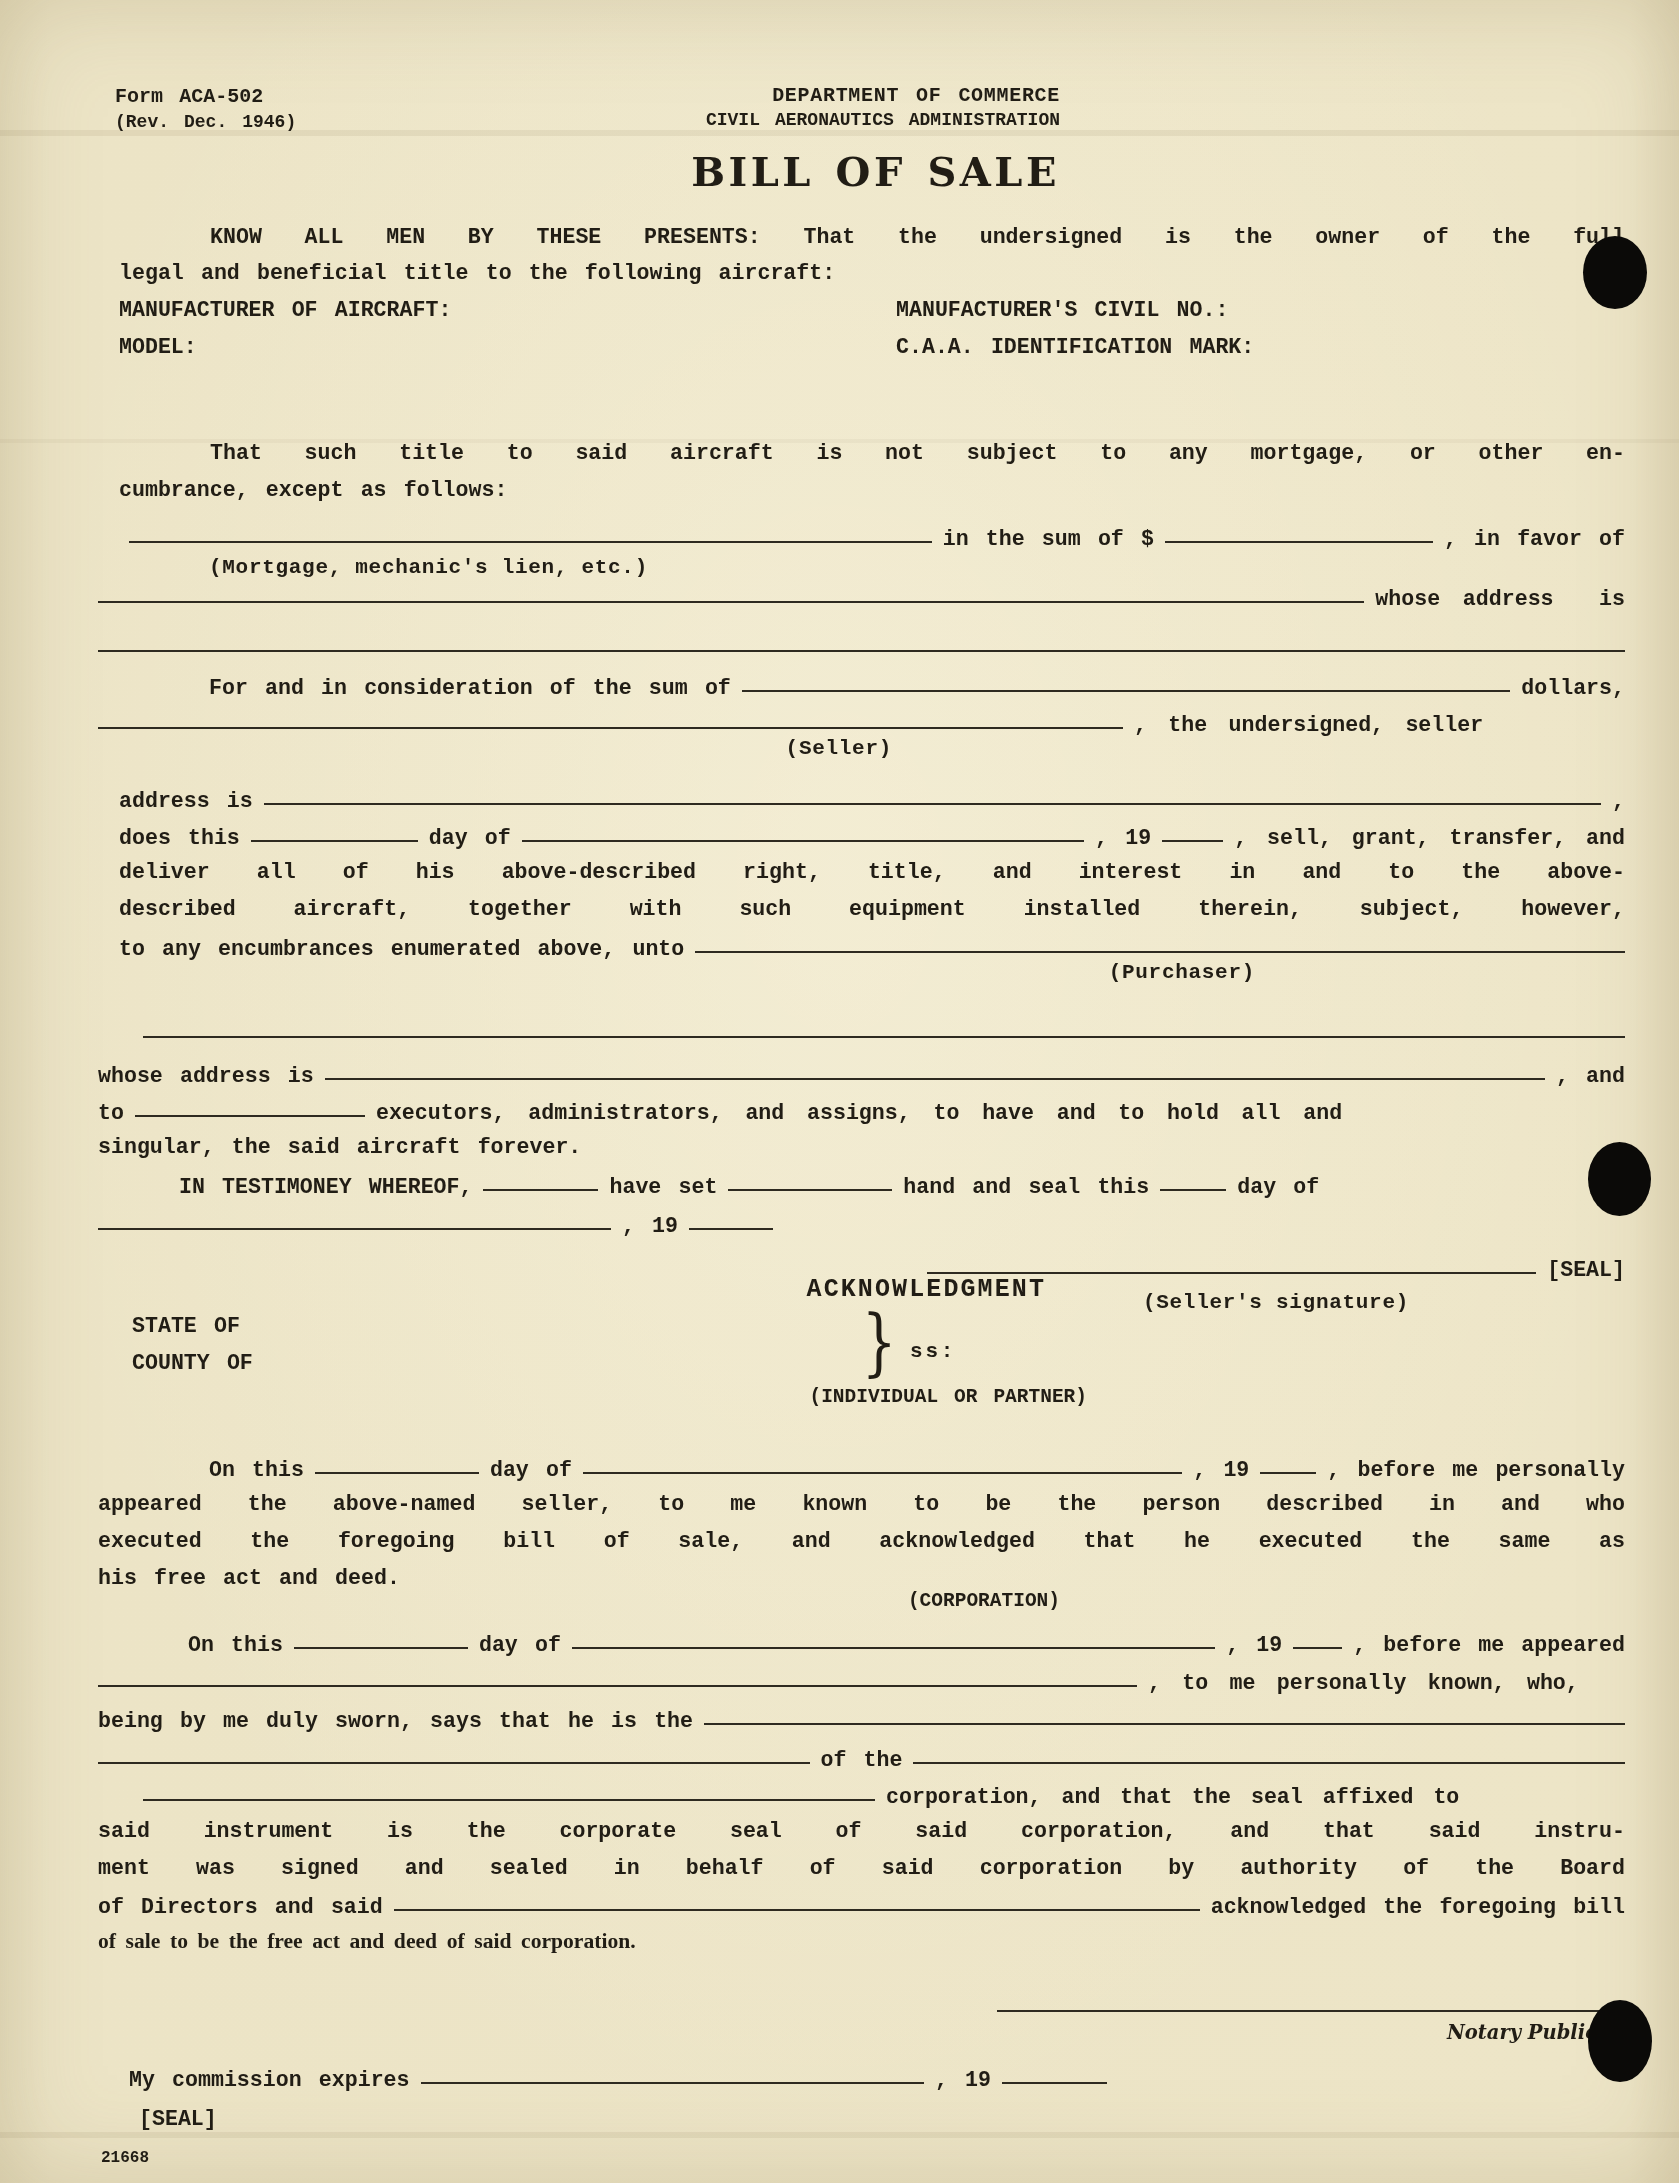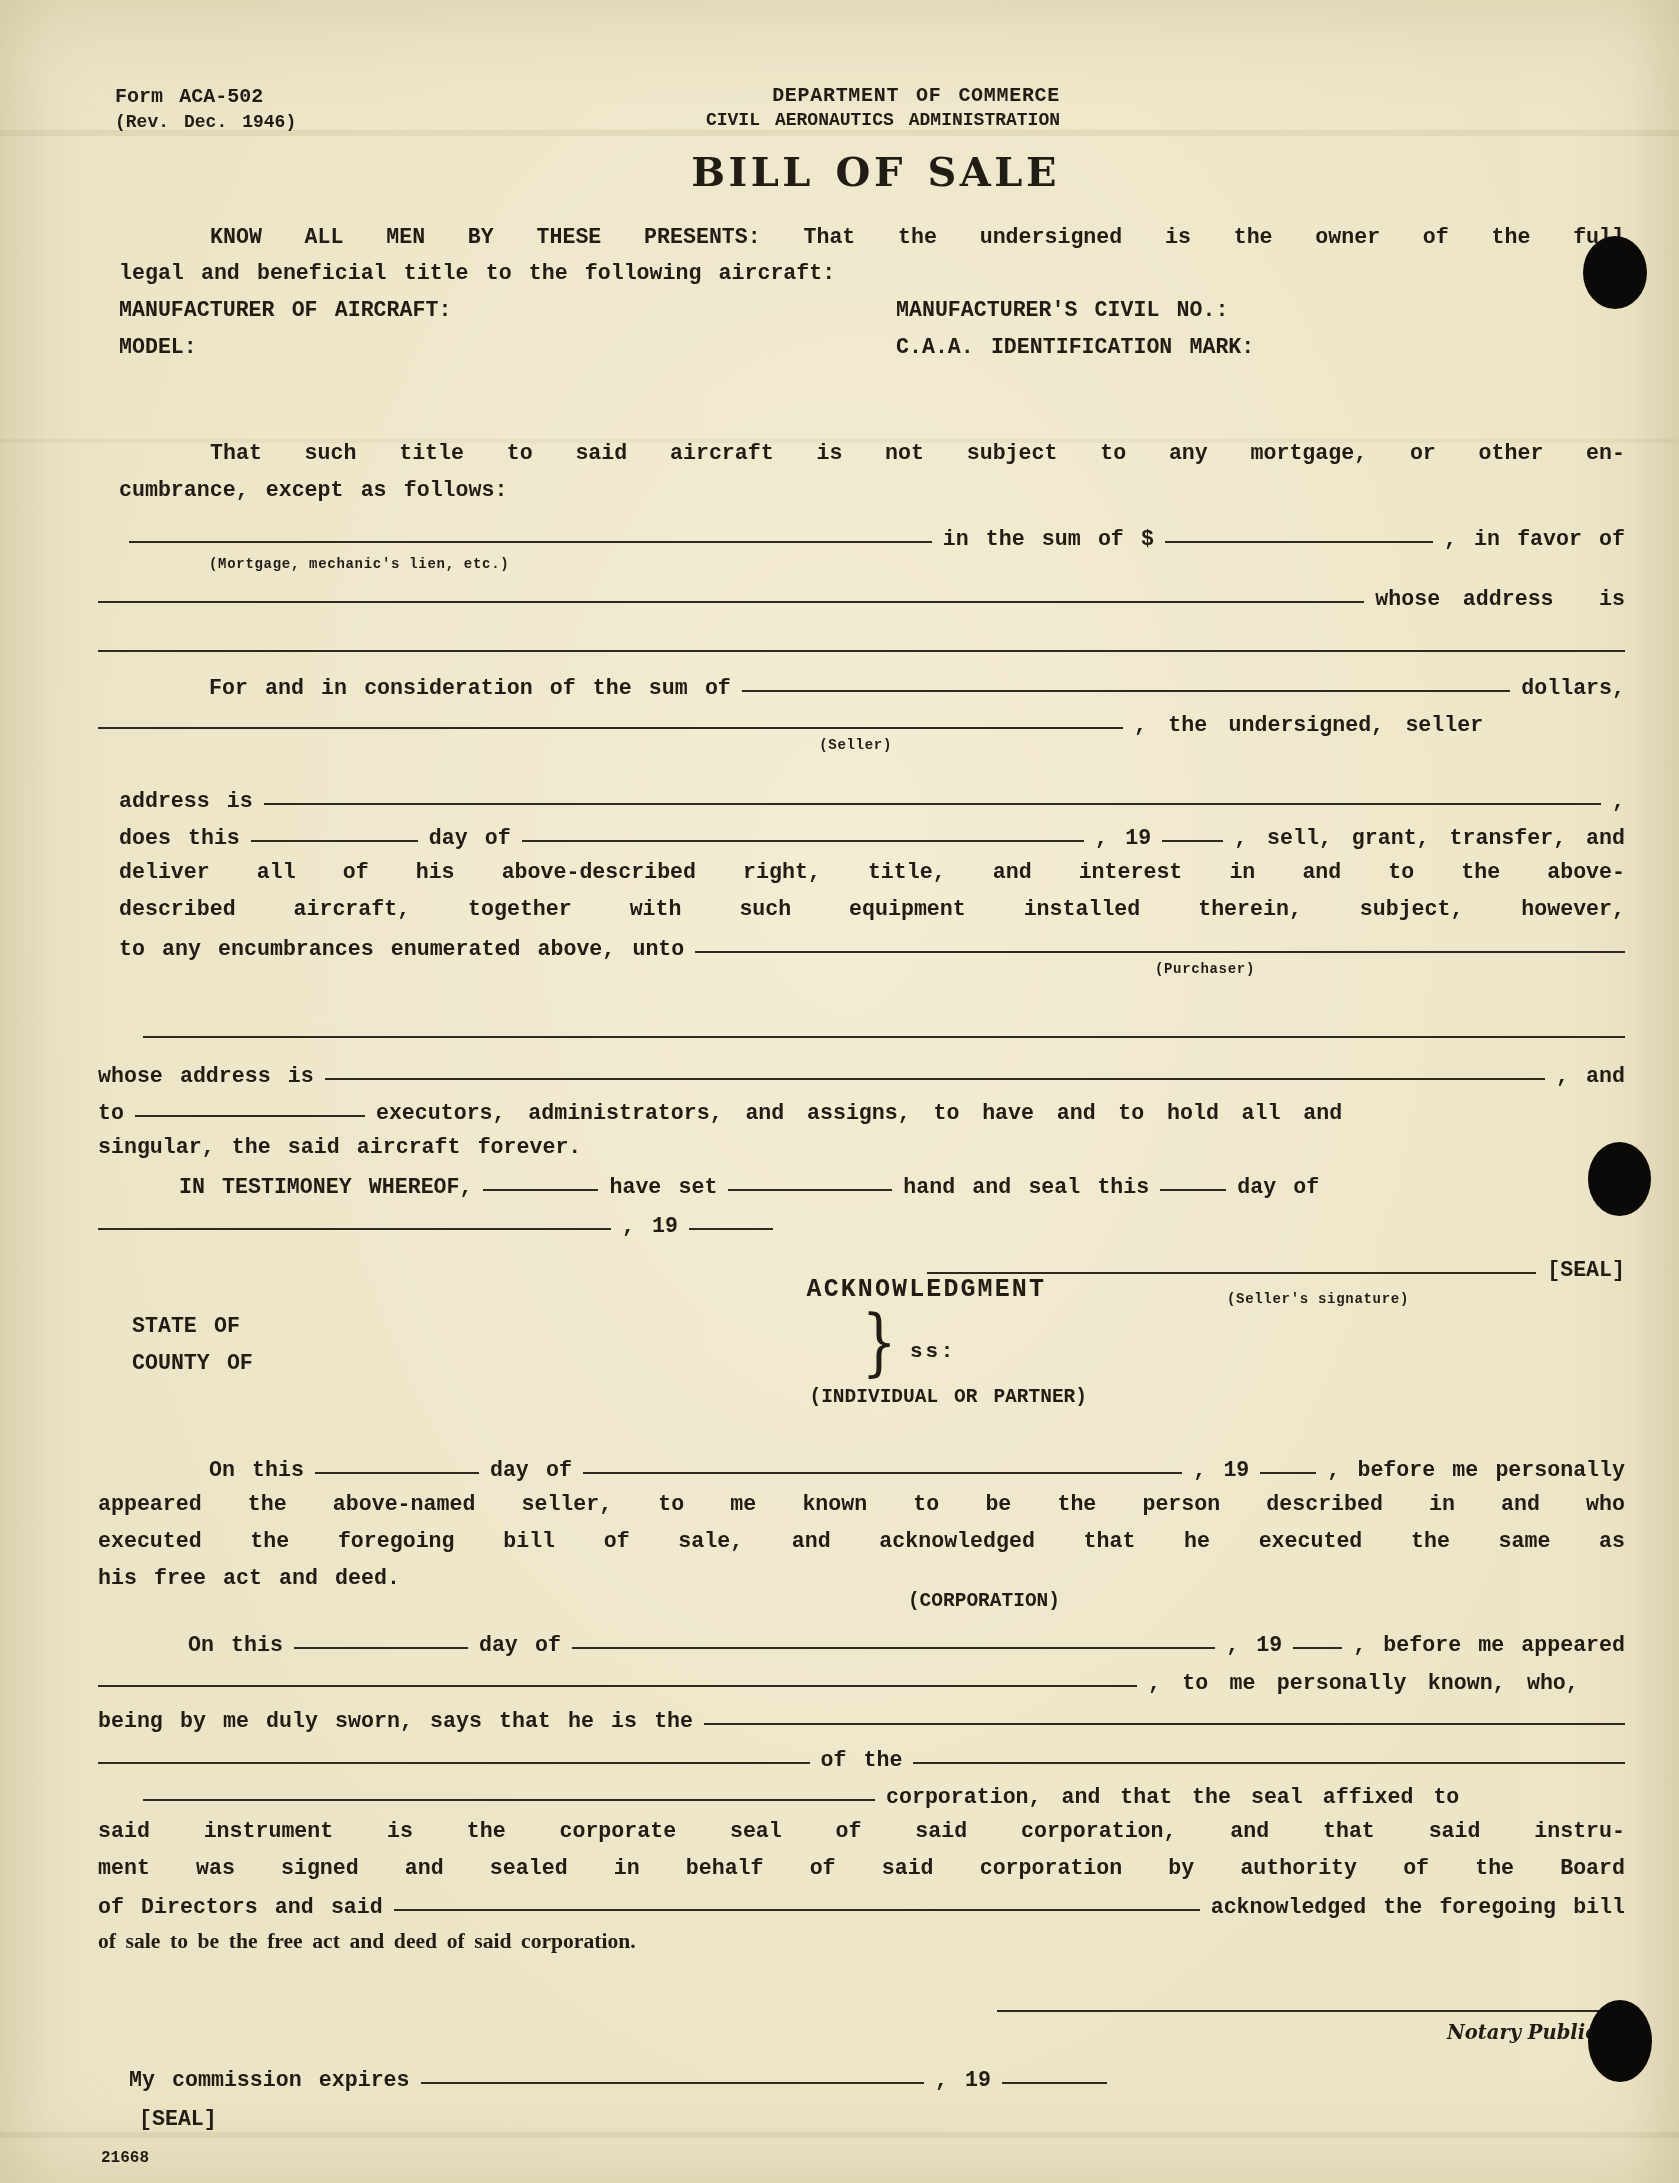--- a/index.html
+++ b/index.html
@@ -16,21 +16,21 @@
     font-weight:700;
     color:#211d15;
   }
   .line{position:absolute;left:119px;width:1506px;font-size:21.6px;line-height:1.2;word-spacing:4.2px;white-space:pre-wrap;}
   .just{text-align:justify;text-align-last:justify;white-space:normal;}
   .indent{text-indent:91px;}
   .row{position:absolute;left:119px;right:54px;display:flex;align-items:center;column-gap:11px;font-size:21.6px;line-height:1.15;word-spacing:4.2px;height:31px;}
   .row span{white-space:pre;}
   .blank{border-bottom:2.8px solid #2e2a20;margin-bottom:2.1px;height:7px;}
   .grow{flex:1 1 auto;}
-  .cap{position:absolute;font-size:14px;letter-spacing:0.7px;}
+  .cap{position:absolute;font-size:21px;letter-spacing:0.7px;}
   .center{text-align:right;}
   .hole{position:absolute;background:#0b0a08;border-radius:50%;}
   .streak{position:absolute;left:0;width:100%;background:rgba(125,112,72,.10);}
   .serifbold{font-family:"DejaVu Serif","Liberation Serif",serif;font-weight:700;}
   .brace{position:absolute;font-family:"DejaVu Serif",serif;font-weight:400;font-size:73px;line-height:1;transform:scaleX(.75);}
   .notary{font-family:"DejaVu Serif","Liberation Serif",serif;font-style:italic;font-weight:700;font-size:19.5px;}
 </style>
 </head>
 <body>
 

